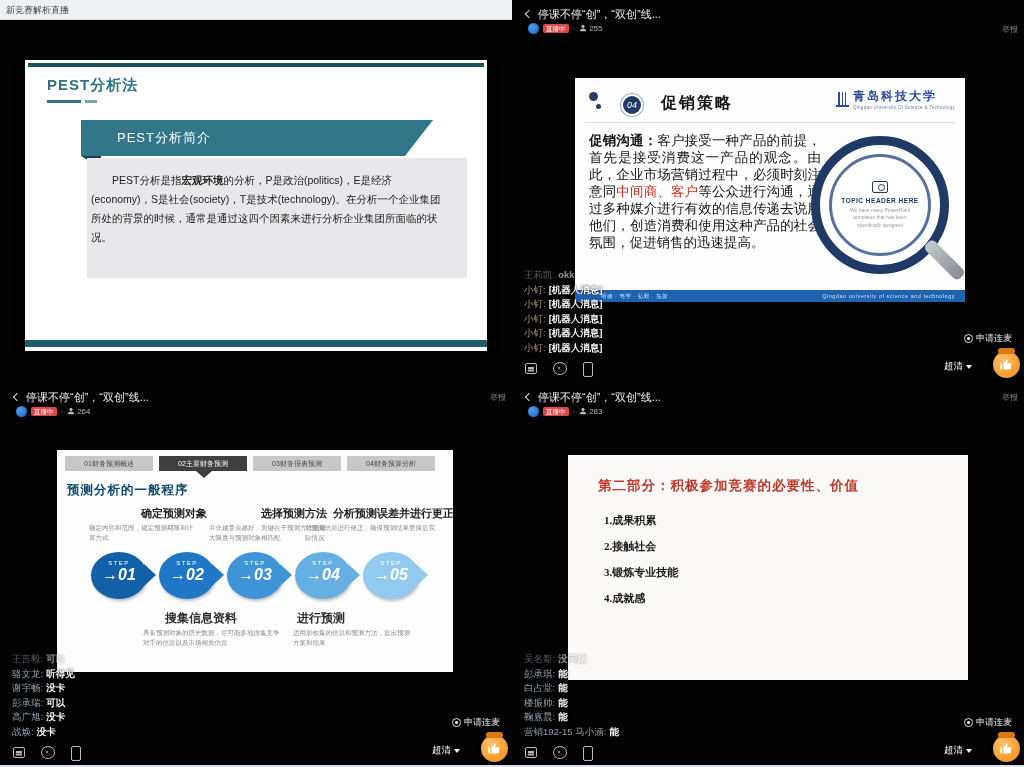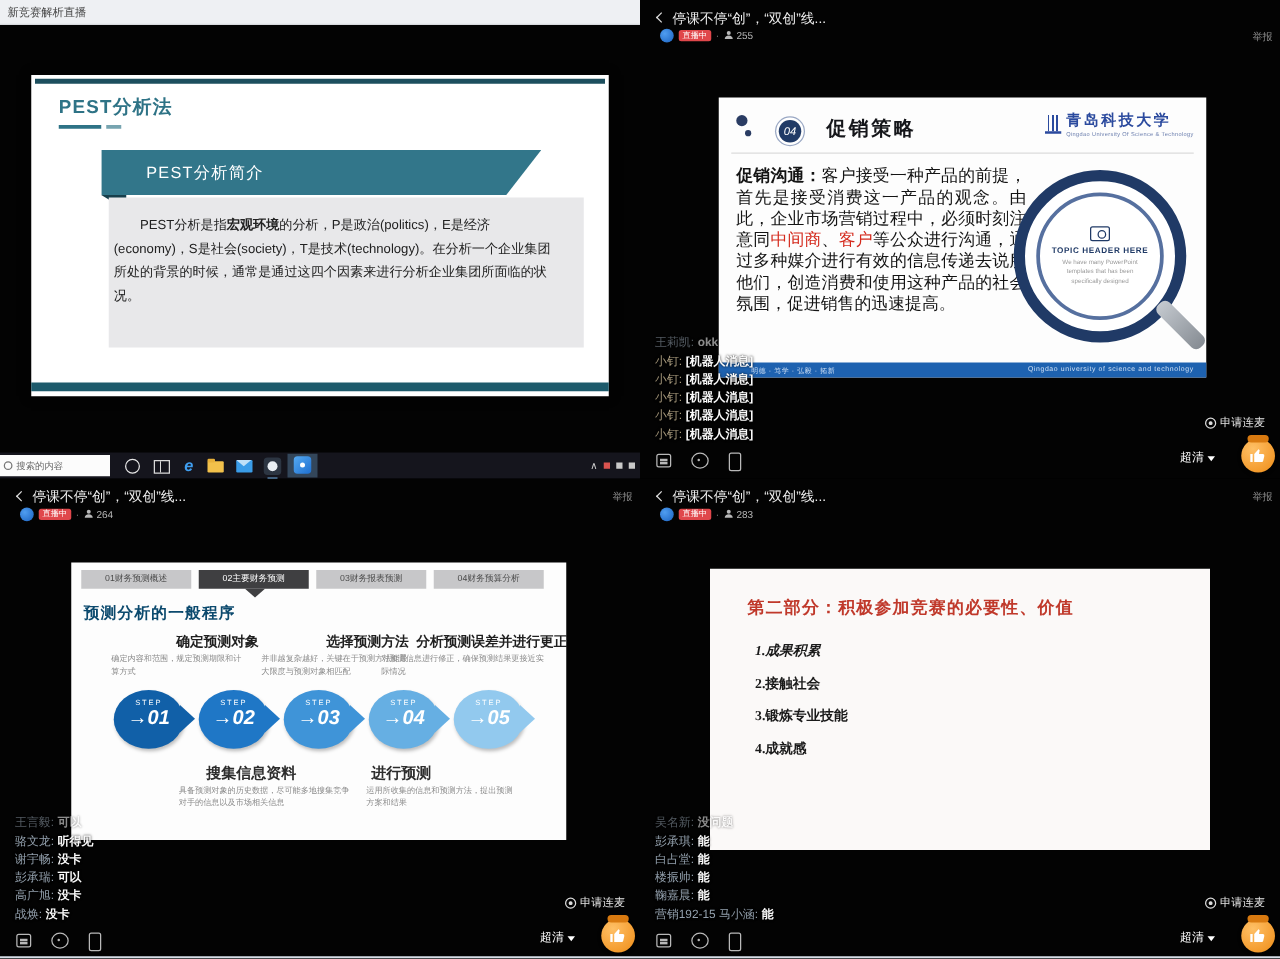--- a/index.html
+++ b/index.html
@@ -7,21 +7,21 @@
   .stage{position:relative;width:1024px;height:767px;background:#000;overflow:hidden;}
   .q{position:absolute;overflow:hidden;background:#030303;}
   #q-tl{left:0;top:0;width:512px;height:383px;}
   #q-tr{left:512px;top:0;width:512px;height:383px;}
   #q-bl{left:0;top:383px;width:512px;height:384px;}
   #q-br{left:512px;top:383px;width:512px;height:384px;}
 
   
   .win-titlebar{position:absolute;left:0;top:0;width:512px;height:20px;background:#eef0f3;border-bottom:1px solid #d8dade;}
   .win-title{position:absolute;left:6px;top:4px;font-size:9px;color:#444;white-space:nowrap;}
-  .pest-slide{position:absolute;left:25px;top:60px;width:462px;height:257px;background:#fff;box-shadow:0 0 8px rgba(0,0,0,.5);}
+  .pest-slide{position:absolute;left:25px;top:60px;width:462px;height:291px;background:#fff;box-shadow:0 0 8px rgba(0,0,0,.5);}
   .pest-topline{position:absolute;left:3px;right:3px;top:3px;height:4px;background:#1d4f5e;}
   .pest-title{position:absolute;left:22px;top:16px;font-size:15px;font-weight:600;color:#2e7386;letter-spacing:1px;}
   .pest-dash{position:absolute;top:40px;height:3px;background:#2e7386;}
   .pest-dash.a{left:22px;width:34px;}
   .pest-dash.b{left:60px;width:12px;opacity:.65;}
   .pest-banner{position:absolute;left:56px;top:60px;width:352px;height:36px;background:#32768a;
     clip-path:polygon(0 0,100% 0,calc(100% - 28px) 100%,0 100%);}
   .pest-banner span{display:block;padding-left:36px;line-height:36px;font-size:13px;color:#fff;letter-spacing:1px;}
   .pest-fold{position:absolute;left:56px;top:96px;width:0;height:0;border-right:20px solid #173f4c;border-bottom:12px solid transparent;}
   .pest-box{position:absolute;left:62px;top:98px;width:380px;height:120px;background:#e8e8ea;}
@@ -140,21 +140,21 @@
   .step.s3{left:238px;color:#66afe3;}.step.s4{left:306px;color:#92c9ee;}
   .fb-h{position:absolute;top:160px;font-size:12px;font-weight:800;color:#2d2d2d;white-space:nowrap;}
   .fb-h.b0{left:108px;}.fb-h.b1{left:240px;}
   .fb-t{position:absolute;top:178px;font-size:6.5px;color:#8b8b8b;line-height:1.55;}
   .fb-t.b0{left:86px;width:142px;}.fb-t.b1{left:236px;width:122px;}
 
   
   #q-br .lslide{left:56px;top:72px;width:400px;height:225px;background:#fbf9f8;}
   .ctitle{position:absolute;left:30px;top:22px;font-size:13.5px;font-weight:800;color:#c0392b;letter-spacing:1px;}
   .citem{position:absolute;left:36px;font-size:11px;font-weight:600;color:#1a1a1a;font-family:"Liberation Serif",serif;}
-  .citem.i0{top:58px;font-style:italic;}.citem.i1{top:84px;}.citem.i2{top:110px;}.citem.i3{top:136px;}
+  .citem.i0{top:58px;}.citem.i1{top:84px;}.citem.i2{top:110px;}.citem.i3{top:136px;}
 </style>
 </head>
 <body>
 
 <div class="stage">
 
   <section class="q" id="q-tl">
     <div class="win-titlebar">
       <span class="win-title">新竞赛解析直播</span>
     </div>
@@ -164,41 +164,20 @@
       <div class="pest-dash a"></div>
       <div class="pest-dash b"></div>
       <div class="pest-banner">
         <span>PEST分析简介</span>
       </div>
       <div class="pest-fold"></div>
       <div class="pest-box">
         <p><span>PEST分析是指</span><b>宏观环境</b><span>的分析，P是政治(politics)，E是经济(economy)，S是社会(society)，T是技术(technology)。在分析一个企业集团所处的背景的时候，通常是通过这四个因素来进行分析企业集团所面临的状况。</span></p>
       </div>
       <div class="pest-bottombar"></div>
-    </div>
-    <div class="taskbar">
-      <div class="search-box">
-        <span class="mag"></span>
-        <span>搜索的内容</span>
-      </div>
-      <div class="tb-ic ic-cortana"></div>
-      <div class="tb-ic ic-task"></div>
-      <div class="tb-ic ic-edge">e</div>
-      <div class="tb-ic ic-folder"></div>
-      <div class="tb-ic ic-mail"></div>
-      <div class="tb-ic ic-ding">
-          <span class="ul"></span>
-        </div>
-      <div class="tb-ic ic-live"></div>
-      <div class="tray">
-        <span class="caret">∧</span>
-        <span class="sq red"></span>
-        <span class="sq"></span>
-        <span class="sq"></span>
-      </div>
     </div>
   </section>
 
   <section class="q" id="q-tr">
     <div class="lq-title"><span class="back-ic"></span><span>停课不停“创”，“双创”线...</span></div>
     <span class="report">举报</span>
     <div class="lq-sub">
       <span class="avatar"></span>
       <span class="badge">直播中</span>
       <span class="vdot">·</span>

